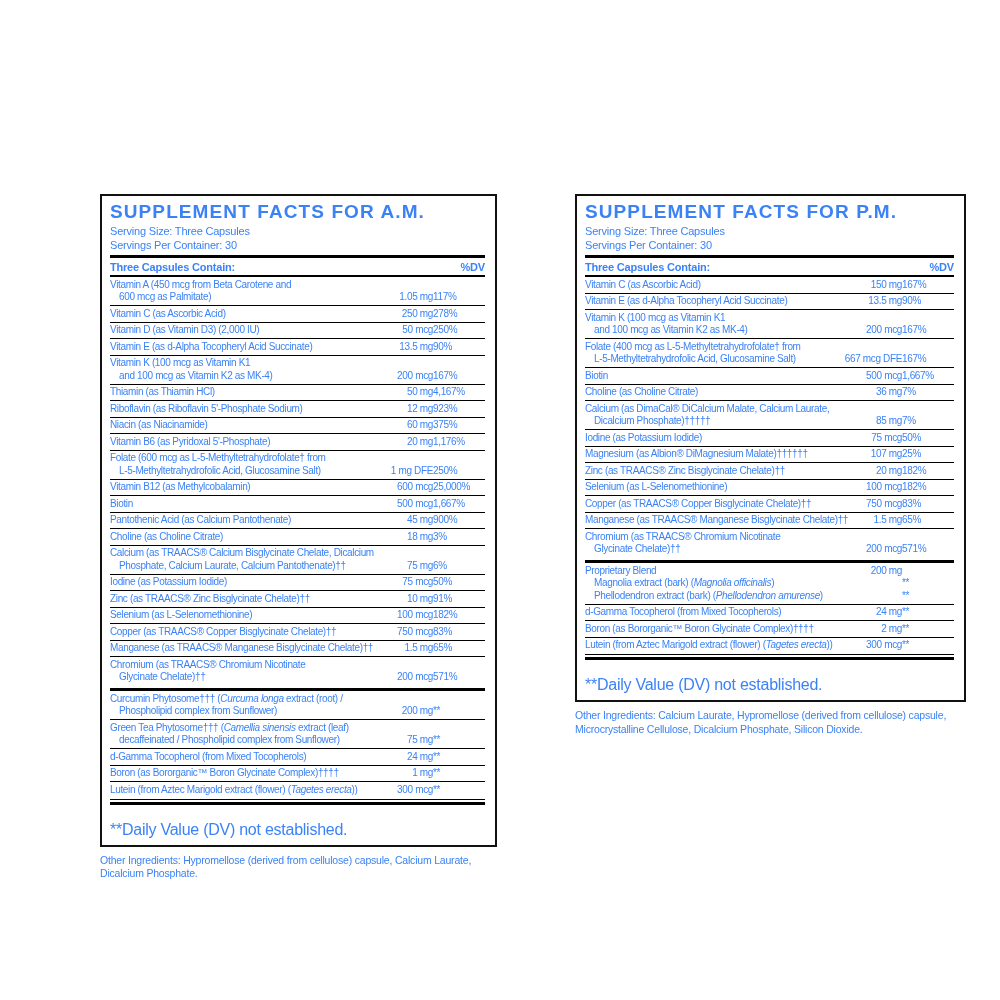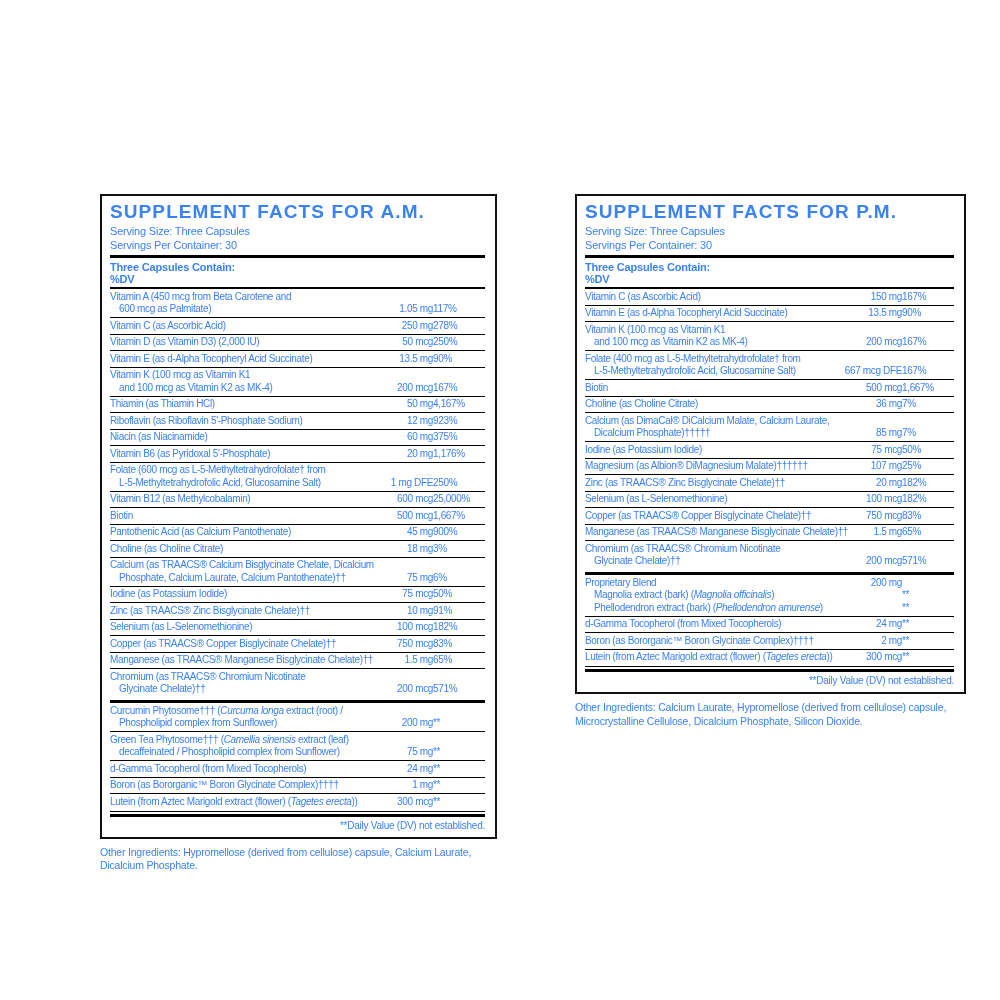--- a/index.html
+++ b/index.html
@@ -6,35 +6,35 @@
   .canvas{position:relative;width:1000px;height:1000px;background:#ffffff;overflow:hidden;
           font-family:"Liberation Sans",sans-serif;color:#3b82f6;}
   .col{position:absolute;top:194px;}
   .col1{left:100px;width:397px;}
   .col2{left:531px;width:391px;margin-left:44px;}
   .panel{border:2px solid #111;background:#fff;padding:4px 10px 5px 8px;box-sizing:border-box;}
   .ptitle{font-size:19px;font-weight:bold;letter-spacing:1.1px;white-space:nowrap;margin:1px 0 2px;}
   .meta{font-size:11px;line-height:13.5px;letter-spacing:-0.2px;}
   .bar{height:3px;background:#000;margin-top:3px;}
   .chead{display:flex;align-items:baseline;font-weight:bold;font-size:11px;letter-spacing:-0.2px;
-         padding:2.5px 0;border-bottom:2px solid #000;flex-direction:column;}
+         padding:2.5px 0;border-bottom:2px solid #000;}
   .chead .lbl{flex:1;}
   .rows{font-size:10px;line-height:12.5px;letter-spacing:-0.35px;}
   .row{border-top:1px solid #000;padding:1.5px 0;}
   .rows .row:first-child{border-top:none;}
   .rmain{display:flex;align-items:flex-end;}
   .rname{flex:1;min-width:0;}
   .line{white-space:nowrap;}
   .cont{padding-left:9px;}
   .amt{width:78px;text-align:right;white-space:nowrap;flex:none;}
   .dv{width:52px;text-align:left;white-space:nowrap;flex:none;}
   .rsub{display:flex;align-items:flex-end;}
   .rsub .sname{flex:1;min-width:0;padding-left:9px;white-space:nowrap;}
   .dblrule{height:2px;border-top:1px solid #000;border-bottom:3px solid #000;margin-top:1px;}
-  .footnote{font-size:10px;letter-spacing:-0.25px;padding:3px 0 1px;text-align:right;}
+  .footnote{font-size:16px;letter-spacing:-0.25px;padding:16px 0 1px;}
   .other{font-size:10.5px;line-height:13.5px;letter-spacing:-0.2px;margin-top:7px;}
   .it{font-style:italic;}
 </style>
 </head>
 <body>
 
 <div class="canvas">
 
   <div class="col col1">
     <div class="panel">

